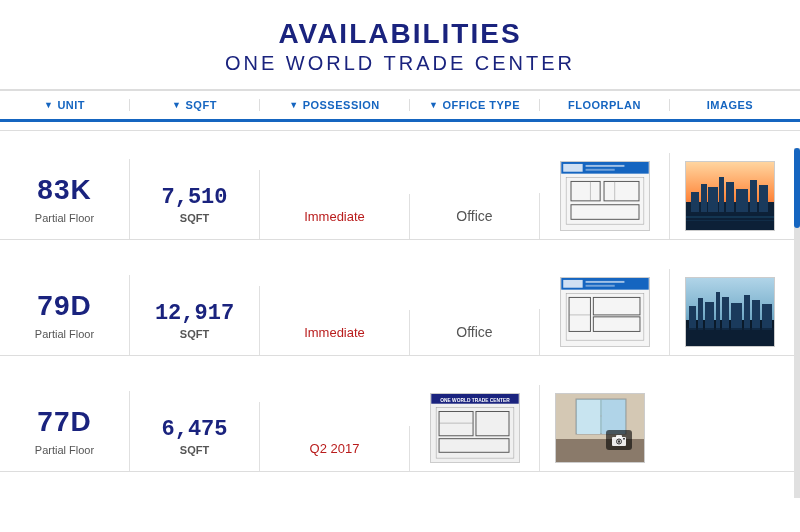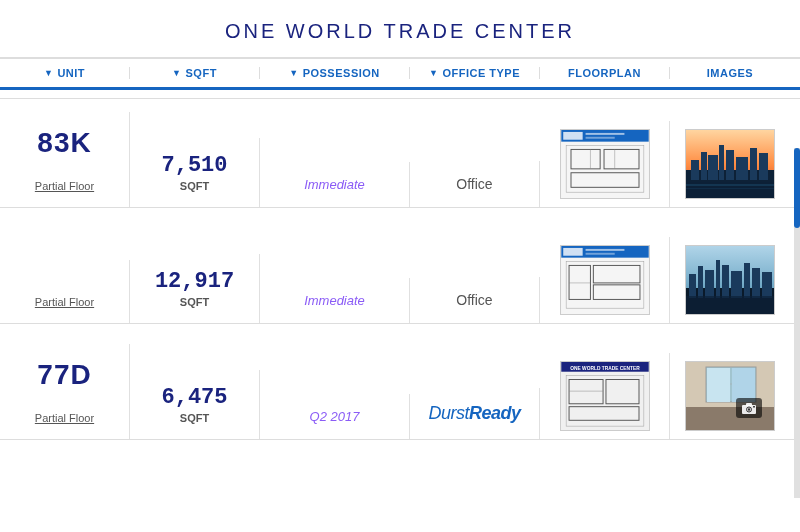--- a/index.html
+++ b/index.html
@@ -94,22 +94,21 @@
     }
     .unit-id {
       font-size: 28px;
       font-weight: 900;
       color: #1a237e;
       letter-spacing: 1px;
     }
     .unit-label {
       font-size: 11px;
       color: #555;
-      margin-top: 21px;
-      text-decoration: underline;
+      margin-top: 6px;
     }
 
     .row-sqft {
       width: 130px;
       border-right: 1px solid #e0e0e0;
       text-align: center;
       padding: 15px 10px;
       display: flex;
       flex-direction: column;
       align-items: center;
@@ -127,25 +126,24 @@
       margin-top: 2px;
       font-weight: 600;
     }
 
     .row-possession {
       width: 150px;
       border-right: 1px solid #e0e0e0;
       text-align: center;
       padding: 15px 10px;
       font-size: 13px;
-      color: #8b5cf6;
-      display: flex;
-      align-items: center;
-      justify-content: center;
-      font-style: italic;
+      color: #b91c1c;
+      display: flex;
+      align-items: center;
+      justify-content: center;
     }
 
     .row-office-type {
       width: 130px;
       border-right: 1px solid #e0e0e0;
       text-align: center;
       padding: 15px 10px;
       font-size: 14px;
       color: #555;
       display: flex;
@@ -250,20 +248,21 @@
       font-size: 12px;
       color: #fff;
     }
   </style>
 </head>
 <body>
 
 <div class="page-container">
 
   <div class="header">
+    <div class="header-title">AVAILABILITIES</div>
     <div class="header-subtitle">ONE WORLD TRADE CENTER</div>
   </div>
 
   <div class="col-headers">
     <div class="col-header col-unit">
       <span class="arrow">▼</span>
       <span>UNIT</span>
     </div>
     <div class="col-header col-sqft">
       <span class="arrow">▼</span>
@@ -345,20 +344,21 @@
               <rect x="0" y="54" width="90" height="2" fill="#1a4a6c" opacity="0.5"></rect>
               <rect x="0" y="58" width="90" height="1" fill="#1a4a6c" opacity="0.3"></rect>
             </svg>
           </div>
         </div>
       </div>
     </div>
 
     <div class="data-row" style="margin-top:6px;">
       <div class="row-unit">
+        <div class="unit-id">79D</div>
         <div class="unit-label">Partial Floor</div>
       </div>
       <div class="row-sqft">
         <div class="sqft-value">12,917</div>
         <div class="sqft-label">SQFT</div>
       </div>
       <div class="row-possession">Immediate</div>
       <div class="row-office-type">Office</div>
       <div class="row-floorplan">
         <div class="floorplan-thumb">
@@ -409,25 +409,20 @@
     <div class="data-row" style="margin-top:6px;">
       <div class="row-unit">
         <div class="unit-id">77D</div>
         <div class="unit-label">Partial Floor</div>
       </div>
       <div class="row-sqft">
         <div class="sqft-value">6,475</div>
         <div class="sqft-label">SQFT</div>
       </div>
       <div class="row-possession">Q2 2017</div>
-      <div class="row-office-type">
-        <div class="durst-ready">
-          <span style="font-style:italic; font-weight:300; font-size:18px; color:#1565c0;">Durst</span><span style="font-style:italic; font-weight:900; font-size:18px; color:#1565c0;">Ready</span>
-        </div>
-      </div>
       <div class="row-floorplan">
         <div class="floorplan-thumb">
           <svg class="fp-svg" viewBox="0 0 90 70" xmlns="http://www.w3.org/2000/svg">
             <rect width="90" height="70" fill="#f0f0f0"></rect>
             <rect x="0" y="0" width="90" height="10" fill="#1a237e"></rect>
             <text x="45" y="8" text-anchor="middle" fill="white" font-size="5" font-weight="bold">ONE WORLD TRADE CENTER</text>
 
             <rect x="5" y="14" width="80" height="52" fill="none" stroke="#999" stroke-width="0.5"></rect>
             <rect x="8" y="18" width="35" height="25" fill="none" stroke="#555" stroke-width="1"></rect>
             <rect x="46" y="18" width="34" height="25" fill="none" stroke="#555" stroke-width="1"></rect>

